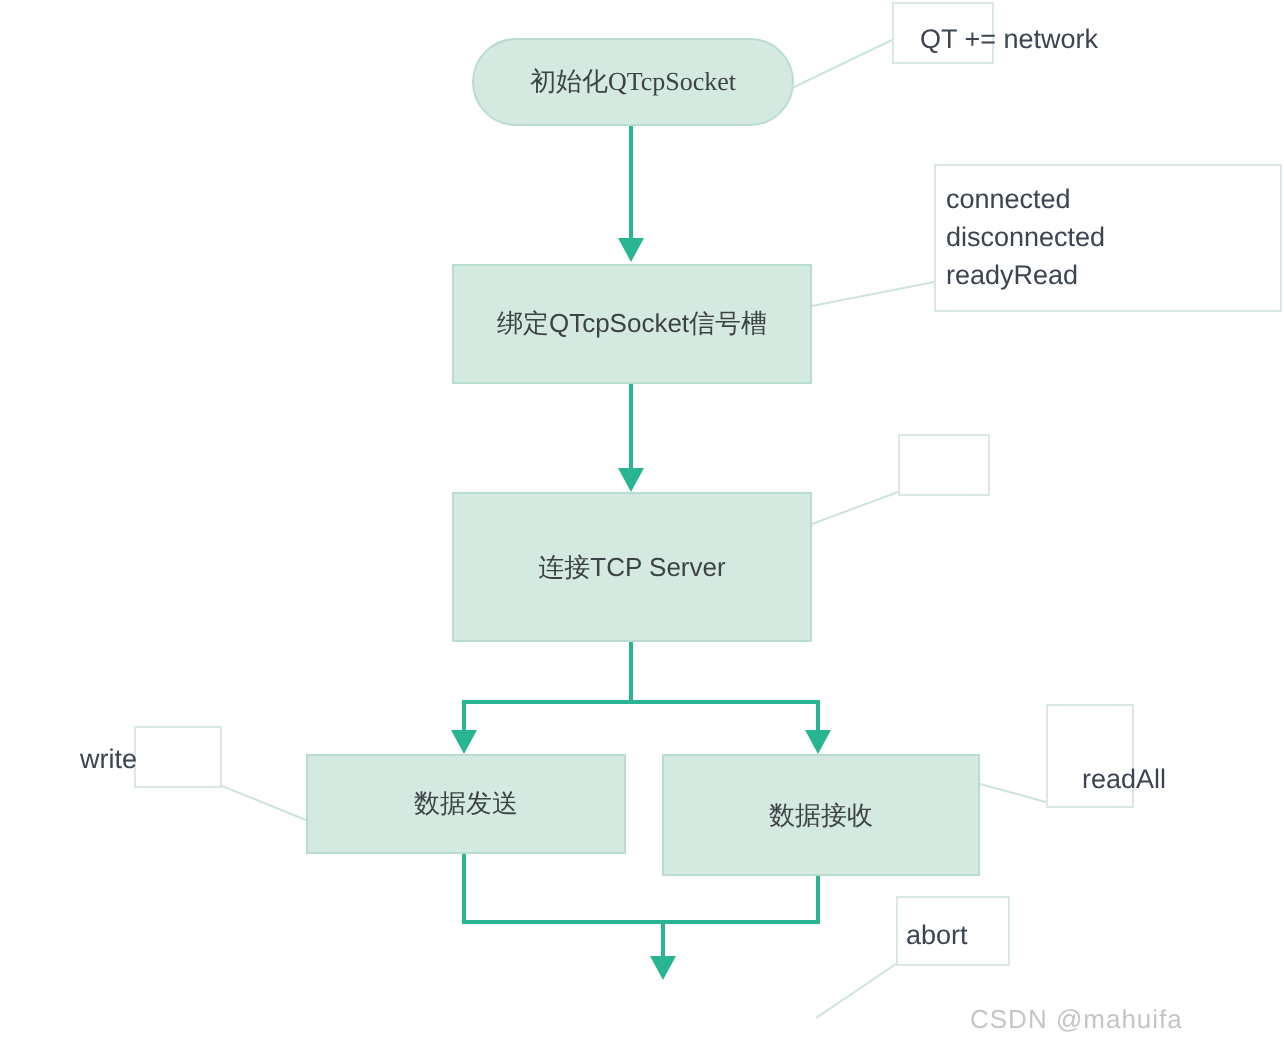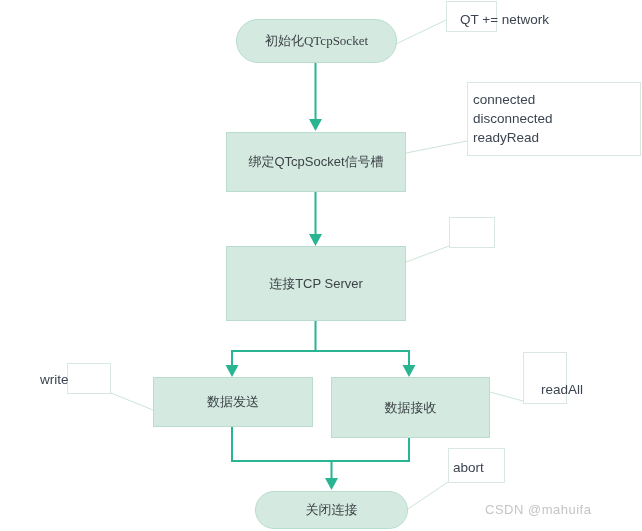--- a/index.html
+++ b/index.html
@@ -77,21 +77,20 @@
   <div class="node stadium" style="left:236px;top:19px;width:161px;height:44px;">初始化QTcpSocket</div>
 
   <div class="node" style="left:226px;top:132px;width:180px;height:60px;">绑定QTcpSocket信号槽</div>
 
   <div class="node" style="left:226px;top:246px;width:180px;height:75px;">连接TCP Server</div>
 
   <div class="node" style="left:153px;top:377px;width:160px;height:50px;">数据发送</div>
 
   <div class="node" style="left:331px;top:377px;width:159px;height:61px;">数据接收</div>
 
-  <div class="node stadium" style="left:255px;top:491px;width:153px;height:38px;">关闭连接</div>
 
   <div class="ann-box" style="left:446px;top:1px;width:51px;height:31px;"></div>
   <span class="ann-text" style="left:460px;top:10px;">QT += network</span>
 
   <div class="ann-box" style="left:467px;top:82px;width:174px;height:74px;"></div>
   <span class="ann-text" style="left:473px;top:90px;">connected</span>
   <span class="ann-text" style="left:473px;top:109px;">disconnected</span>
   <span class="ann-text" style="left:473px;top:128px;">readyRead</span>
 
   <div class="ann-box" style="left:449px;top:217px;width:46px;height:31px;"></div>

